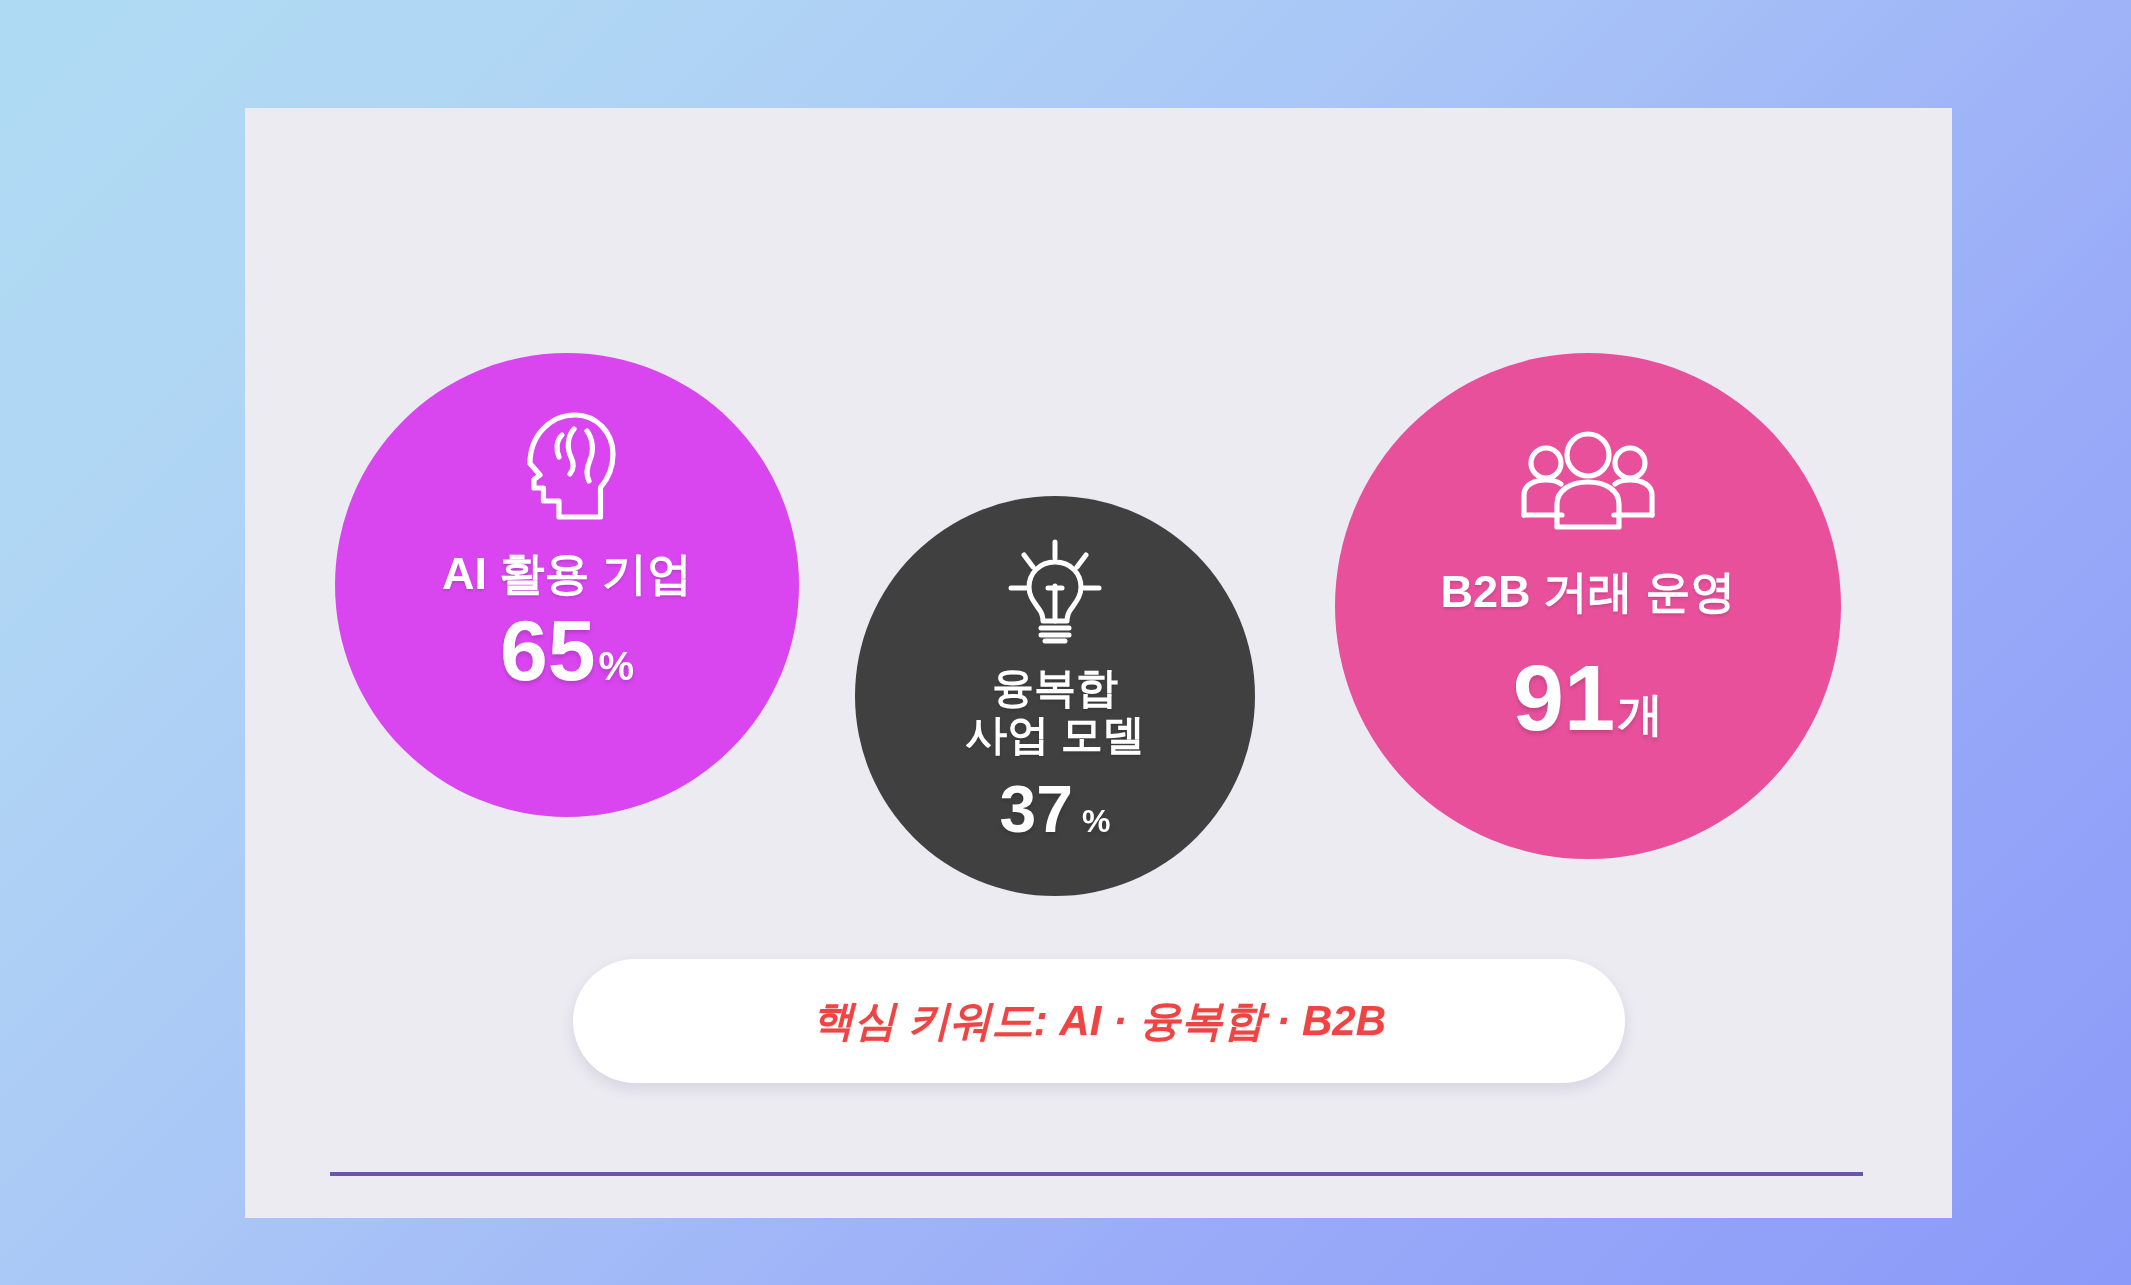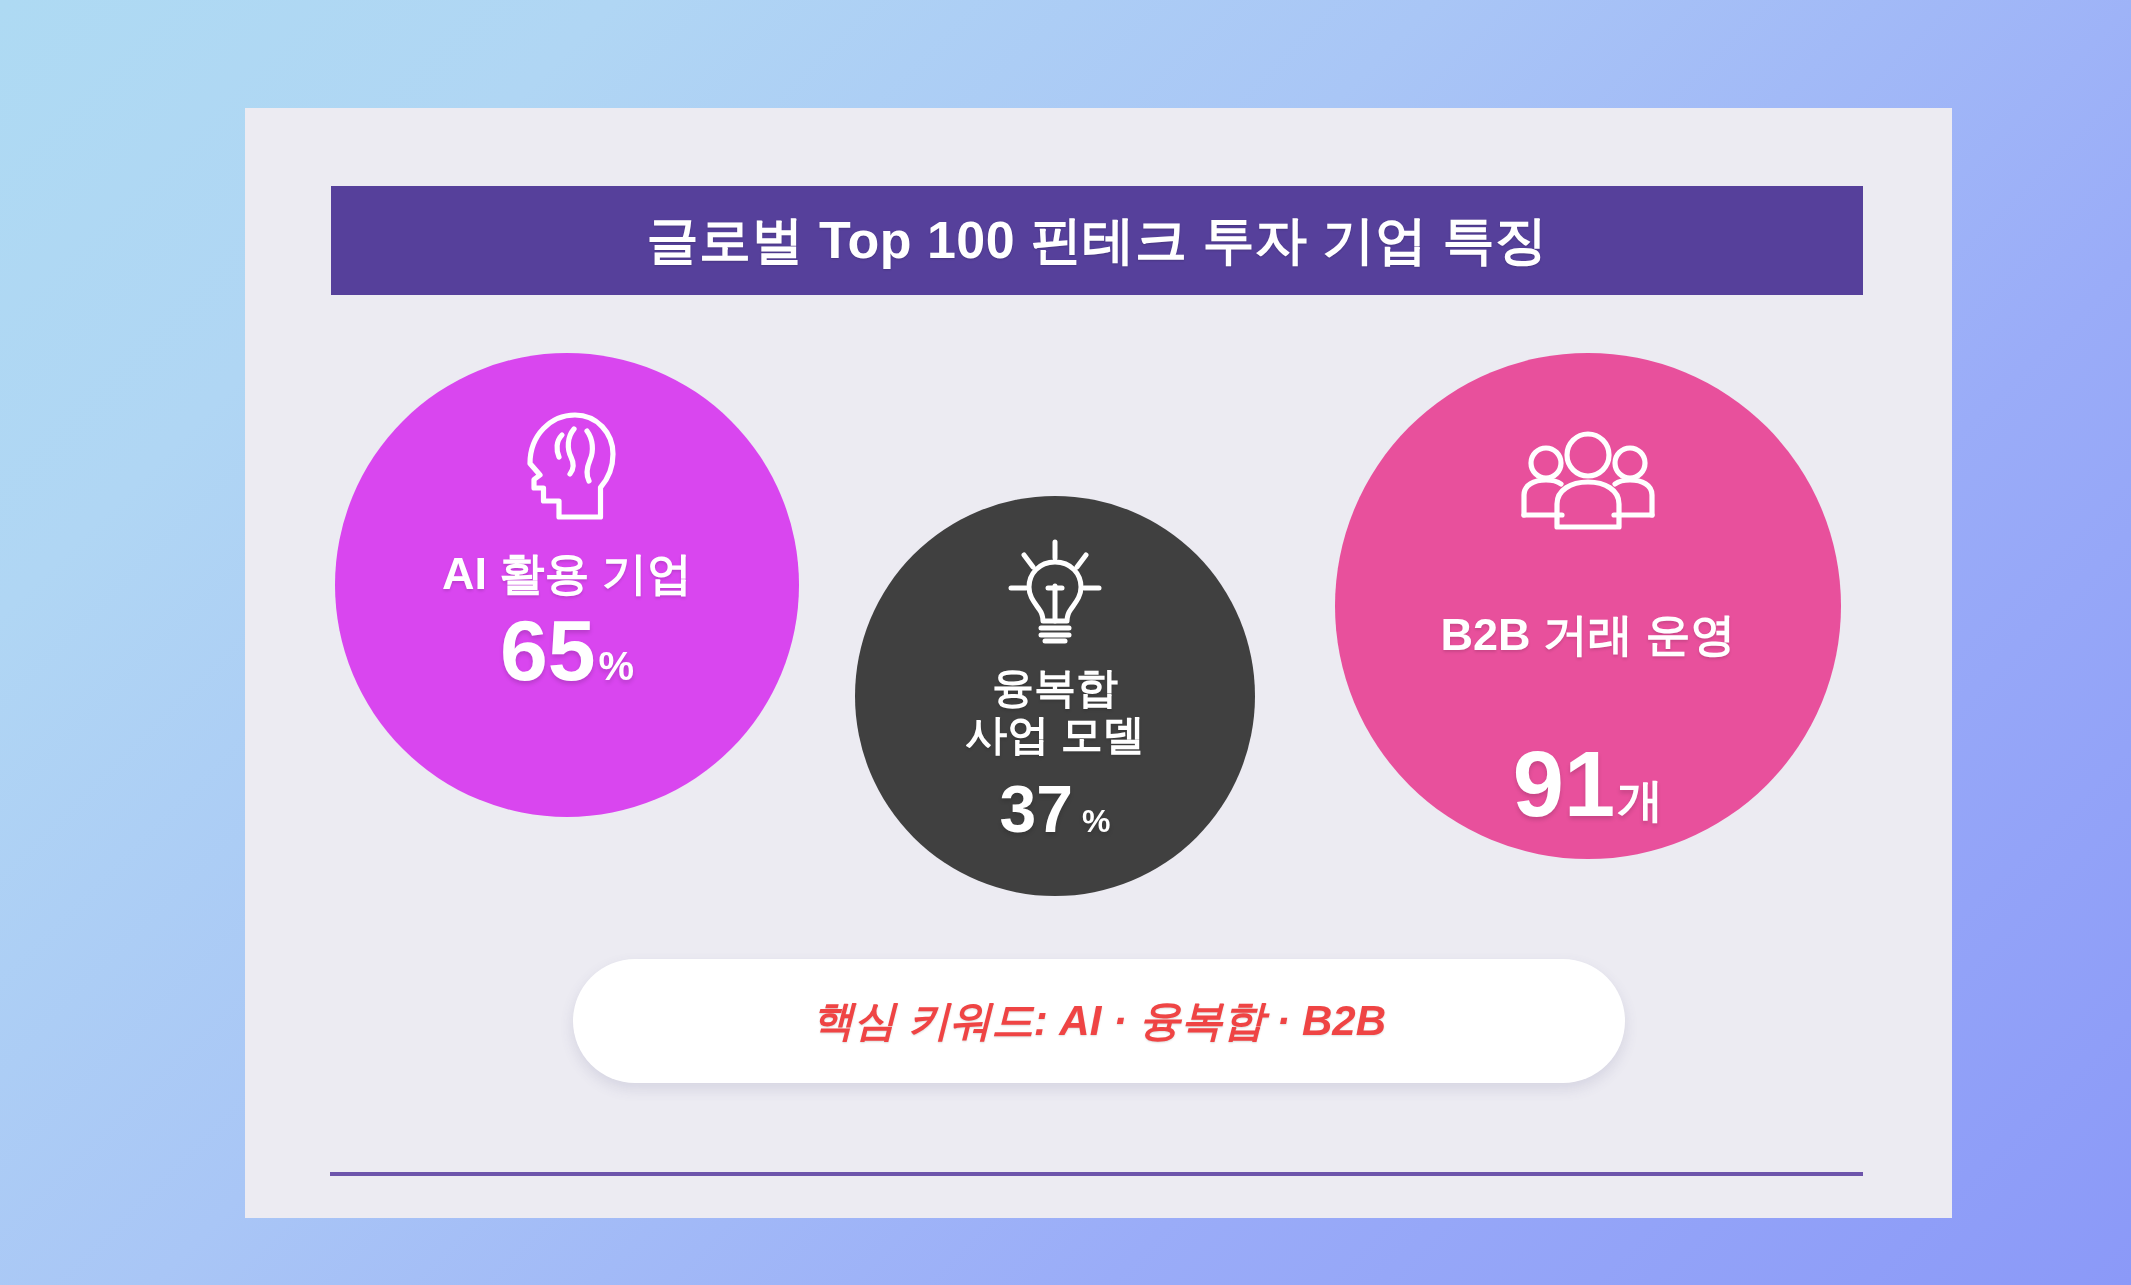--- a/index.html
+++ b/index.html
@@ -82,21 +82,20 @@
     box-sizing: border-box;
   }
   .circle-pink {
     left: 1090px;        
     top: 245px;
     width: 506px;
     height: 506px;
     background: #e8509c;
     padding-top: 74px;
     box-sizing: border-box;
-    gap: 43px;
   }
 
   .circle-icon {
     display: block;
     line-height: 0;
   }
 
   .circle-label {
     font-weight: bold;
     line-height: 1.12;
@@ -155,23 +154,20 @@
     width: 1533px;
     height: 4px;
     background: #6d54ab;
   }
 </style>
 </head>
 <body>
 
 <div class="card">
 
-  <div class="title-bar">
-    <span class="title-text">글로벌 Top 100 핀테크 투자 기업 특징</span>
-  </div>
 
   <div class="circle circle-blue">
     <span class="circle-icon">
       <svg width="120" height="118" viewBox="0 0 120 118" fill="none" stroke="#ffffff" stroke-width="5.2" stroke-linecap="round" stroke-linejoin="round">
         <path d="M93.5 82.5 L93.5 112 L52 112 L52 96 L36.5 96 L36.5 83 L27 83 L27 74.5 L33 70 L23 58.5
                  C23 30 44 10 68 10 C90 10 106 28 106 49 C106 64 100 75 93.5 82.5 Z"></path>
         <path d="M55 30 C49 36 49 45 52 52"></path>
         <path d="M67 24 C60 32 60 44 64 52 C67 58 67 64 63 69"></path>
         <path d="M80 26 C86 34 87 46 83 55 C80 62 79 70 82 76"></path>
       </svg>

